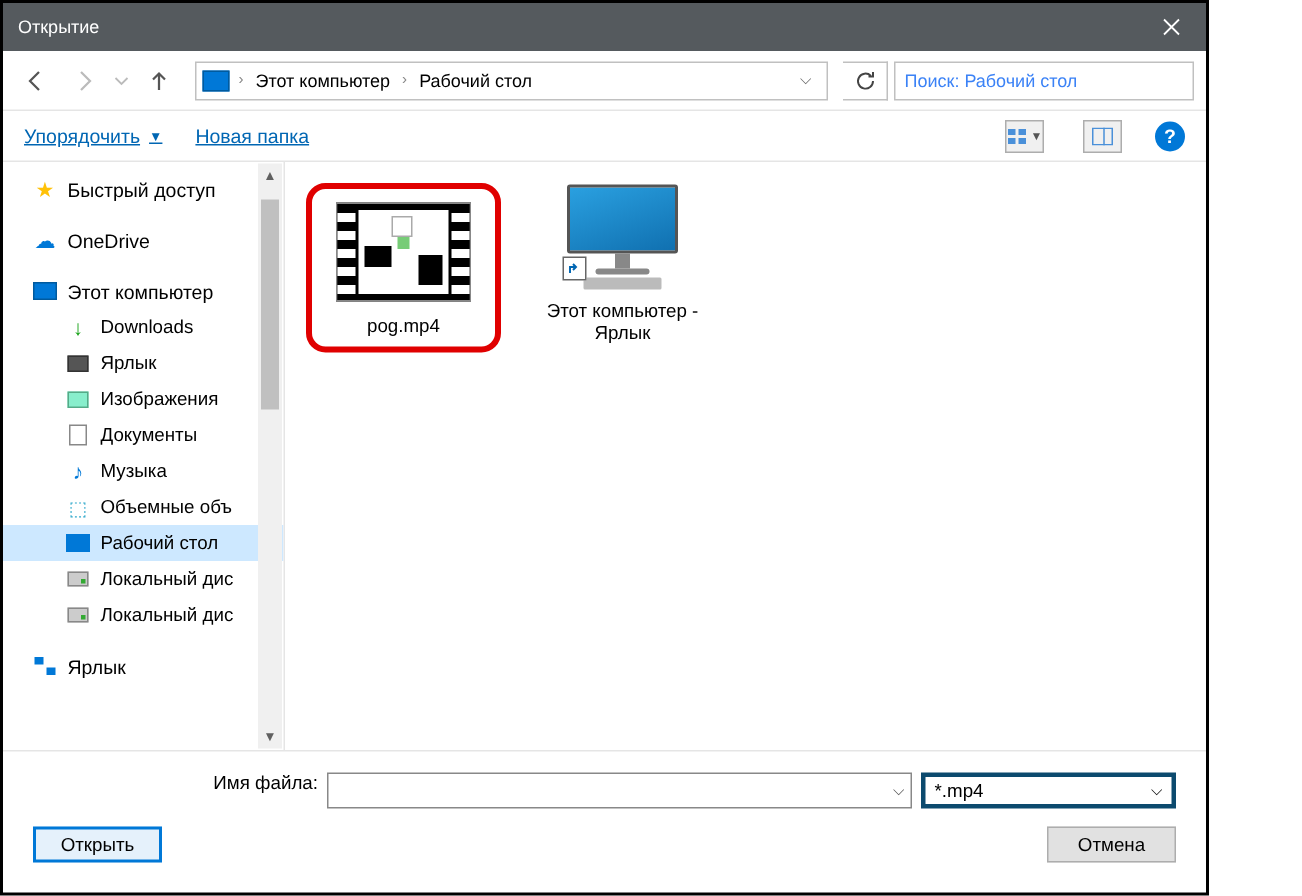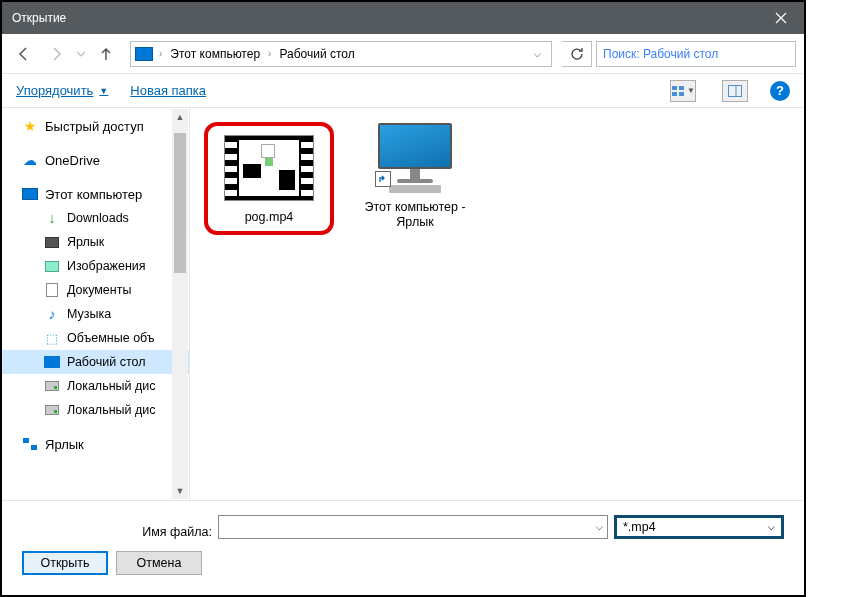--- a/index.html
+++ b/index.html
@@ -55,26 +55,26 @@
 
 .monitor-thumb { width: 80px; height: 70px; position: relative; }
 .monitor-thumb .screen { width: 74px; height: 46px; background: linear-gradient(160deg,#2aa0e0,#1070b0); border: 2px solid #555; border-radius: 2px; margin:0 auto;}
 .monitor-thumb .stand { width: 10px; height: 10px; background:#888; margin:0 auto;}
 .monitor-thumb .base { width: 36px; height: 4px; background:#888; margin:0 auto; border-radius:2px;}
 .monitor-thumb .kb { width: 52px; height:8px; background:#bbb; margin: 2px auto 0; border-radius:1px; position:relative;}
 .monitor-thumb .shortcut { position:absolute; left:0; bottom:6px; width:16px; height:16px; background:#fff; border:1px solid #666; display:flex;align-items:center;justify-content:center;}
 .monitor-thumb .shortcut svg { stroke:#0066b3; }
 
 .footer { border-top: 1px solid #e5e5e5; padding: 14px 20px 16px; }
-.filename-row { display: flex; align-items: flex-end; gap: 6px; margin-bottom: 12px; padding-left: 110px;}
+.filename-row { display: flex; align-items: flex-start; gap: 6px; margin-bottom: 12px; padding-left: 110px;}
 .filename-row .lab { font-size: 12.5px; width: 80px; text-align: right; }
 .filename-input { flex: 1; height: 24px; border: 1px solid #888; padding: 0 4px; font-size: 12px; position: relative; display:flex; align-items:center;}
 .filename-input .dd { margin-left:auto; font-size:10px; color:#555; cursor:pointer;}
 .filter-select { width: 170px; height: 24px; border: 3px solid #0c4a6e; padding: 0 6px; font-size: 12.5px; display: flex; align-items: center; justify-content: space-between; cursor: pointer; gap: 12px; }
-.button-row { display: flex; justify-content: flex-start; gap: 8px; }
+.button-row { display: flex; justify-content: space-between; gap: 8px; }
 .winbtn { min-width: 86px; height: 24px; border: 1px solid #adadad; background: #e1e1e1; font-size: 12.5px; cursor: pointer; padding: 0 10px;}
 .winbtn.primary { border: 2px solid #0078d7; background:#e5f1fb; }
 
 
 .ic-star { color:#ffc107; font-size:14px;}
 .ic-onedrive { color:#0078d7; font-size:14px;}
 .ic-pc { width:16px;height:12px;background:#0078d7;border:1px solid #005a9e;}
 .ic-drive { width:14px;height:10px;background:#ccc;border:1px solid #888; position:relative;}
 .ic-drive::after{content:"";position:absolute;right:1px;bottom:1px;width:3px;height:3px;background:#3a3;}
 .ic-desktop { width:16px;height:12px;background:#0078d7;}

